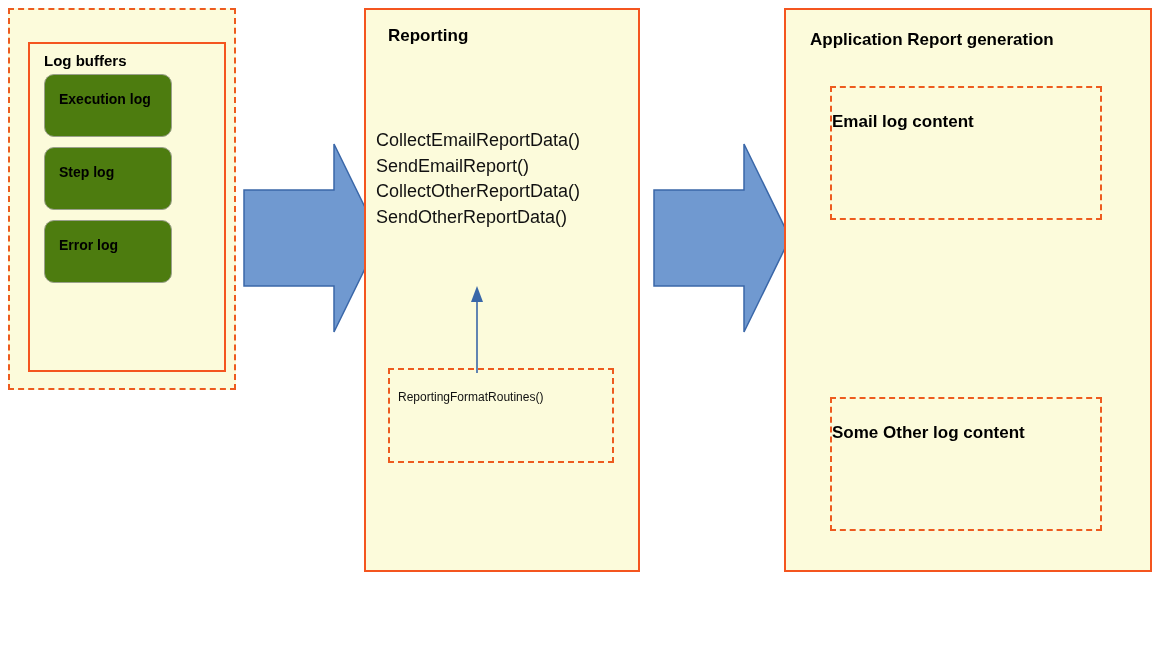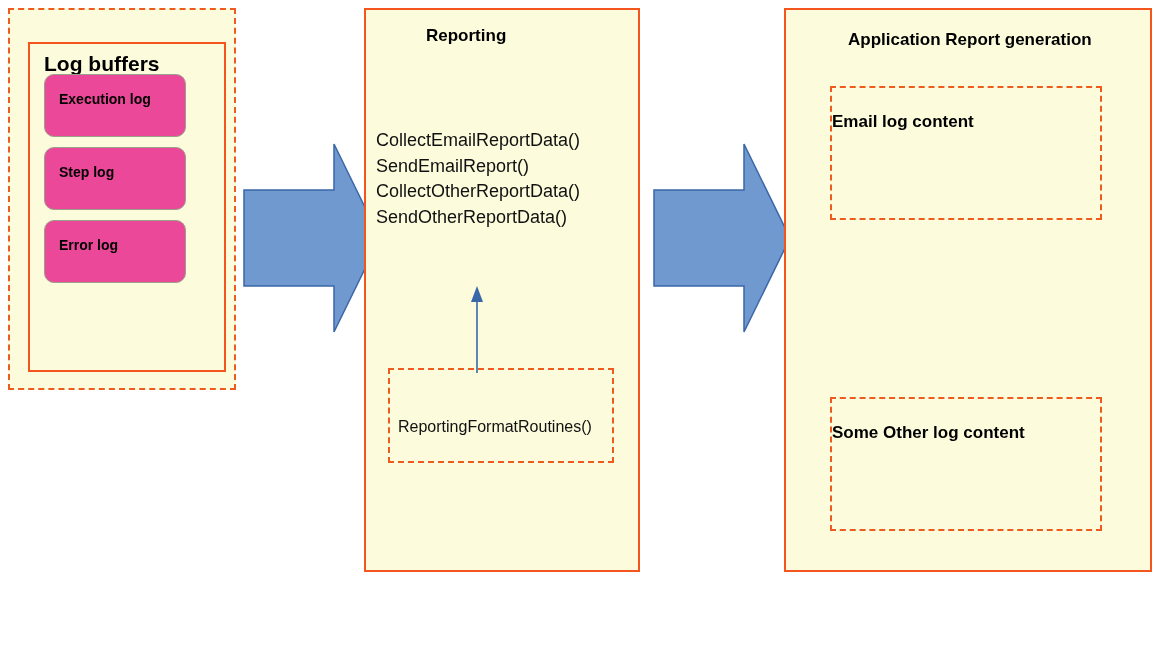--- a/index.html
+++ b/index.html
@@ -39,33 +39,33 @@
     width: 198px;
     height: 330px;
     box-sizing: border-box;
     border: 2px solid #F4551F;
     background: #FCFBDB;
   }
   .log-buffers-title {
     position: absolute;
     left: 14px;
     top: 8px;
-    font-size: 21px;
+    font-size: 15px;
     font-weight: bold;
     color: #000000;
     letter-spacing: 0px;
     white-space: nowrap;
   }
   .log-chip {
     position: absolute;
     left: 14px;
-    width: 142px;
+    width: 128px;
     height: 63px;
     box-sizing: border-box;
-    background: #ec4899;
+    background: #4d7c0f;
     border: 1px solid #9aa08a;
     border-radius: 10px;
   }
   .log-chip span {
     position: absolute;
     left: 14px;
     top: 16px;
     font-size: 14px;
     font-weight: bold;
     color: #000000;
@@ -92,21 +92,20 @@
     top: 8px;
     width: 276px;
     height: 564px;
   }
   .panel-title {
     position: absolute;
     font-size: 17px;
     font-weight: bold;
     color: #000000;
     white-space: nowrap;
-    margin-left: 38px;
   }
   #reporting-title { left: 22px; top: 16px; }
 
   .func-list {
     position: absolute;
     left: 10px;
     top: 118px;
     width: 262px;
   }
   .func-list div {
@@ -133,22 +132,22 @@
   }
   #format-routines-box {
     left: 22px;
     top: 358px;
     width: 226px;
     height: 95px;
   }
   #format-routines-box span {
     position: absolute;
     left: 8px;
-    top: 48px;
-    font-size: 16px;
+    top: 20px;
+    font-size: 12px;
     color: #111111;
     white-space: nowrap;
   }
 
   
   #appreport-panel {
     left: 784px;
     top: 8px;
     width: 368px;
     height: 564px;

